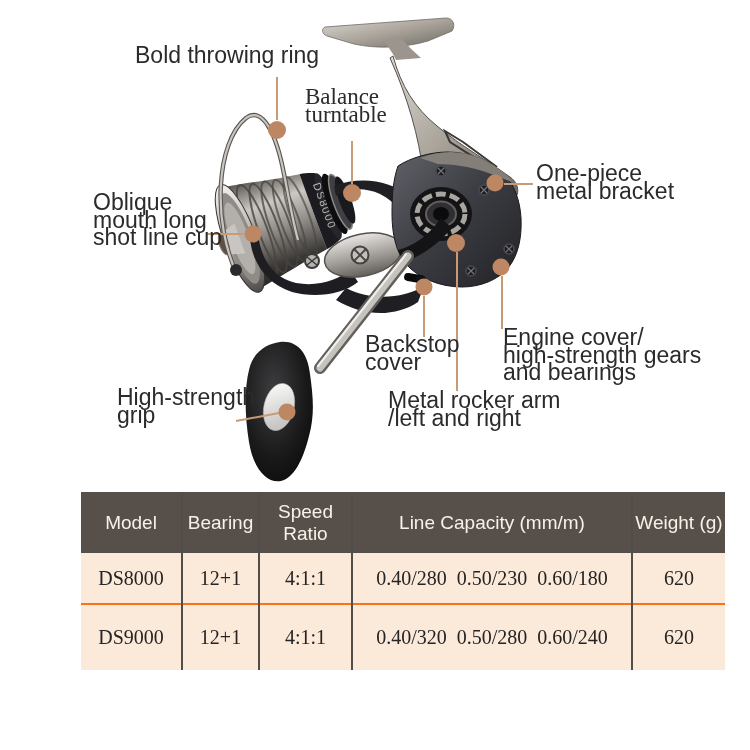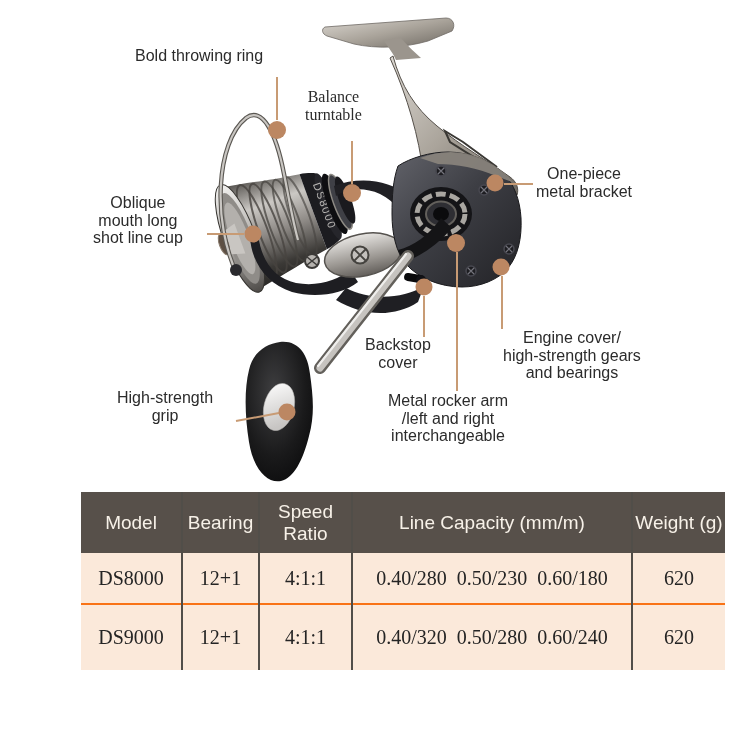--- a/index.html
+++ b/index.html
@@ -1,20 +1,20 @@
 <!DOCTYPE html>
 <html><head>
 <meta charset="utf-8">
 <style>
   html,body{margin:0;padding:0;background:#ffffff;}
   .canvas{position:relative;width:750px;height:750px;background:#ffffff;overflow:hidden;
           font-family:"Liberation Sans",sans-serif;}
   #reel-svg{position:absolute;left:0;top:0;}
-  .callout-label{position:absolute;color:#2b2b2b;font-size:16px;line-height:17.5px;
-                 letter-spacing:0px;white-space:nowrap;text-align:center;}
+  .callout-label{position:absolute;color:#2b2b2b;font-size:23px;line-height:17.5px;
+                 letter-spacing:0px;white-space:nowrap;}
   .callout-label span{display:block;}
   
   .spec-table-wrap{position:absolute;left:56px;top:492px;width:644px;margin-left:25px;}
   table.spec{width:644px;border-collapse:collapse;table-layout:fixed;}
   table.spec th{background:#57504a;color:#f7f1e8;font-family:"Liberation Sans",sans-serif;
                 font-size:19px;font-weight:400;height:61px;text-align:center;
                 vertical-align:middle;white-space:pre-line;padding:0;}
   table.spec td{background:#fbe9da;color:#242424;font-family:"Liberation Serif",serif;
                 font-size:20px;text-align:center;vertical-align:middle;
                 white-space:pre;padding:0;}
@@ -208,21 +208,20 @@
   </div>
 
   <div class="callout-label" style="left:117px;top:389px;">
     <span>High-strength</span>
     <span>grip</span>
   </div>
 
   <div class="callout-label" style="left:388px;top:392px;">
     <span>Metal rocker arm</span>
     <span>/left and right</span>
-    <span>interchangeable</span>
   </div>
 
   <div class="spec-table-wrap">
     <table class="spec">
       <colgroup>
         <col style="width:101px">
           <col style="width:77px">
           <col style="width:93px">
         <col style="width:280px">
           <col style="width:93px">

